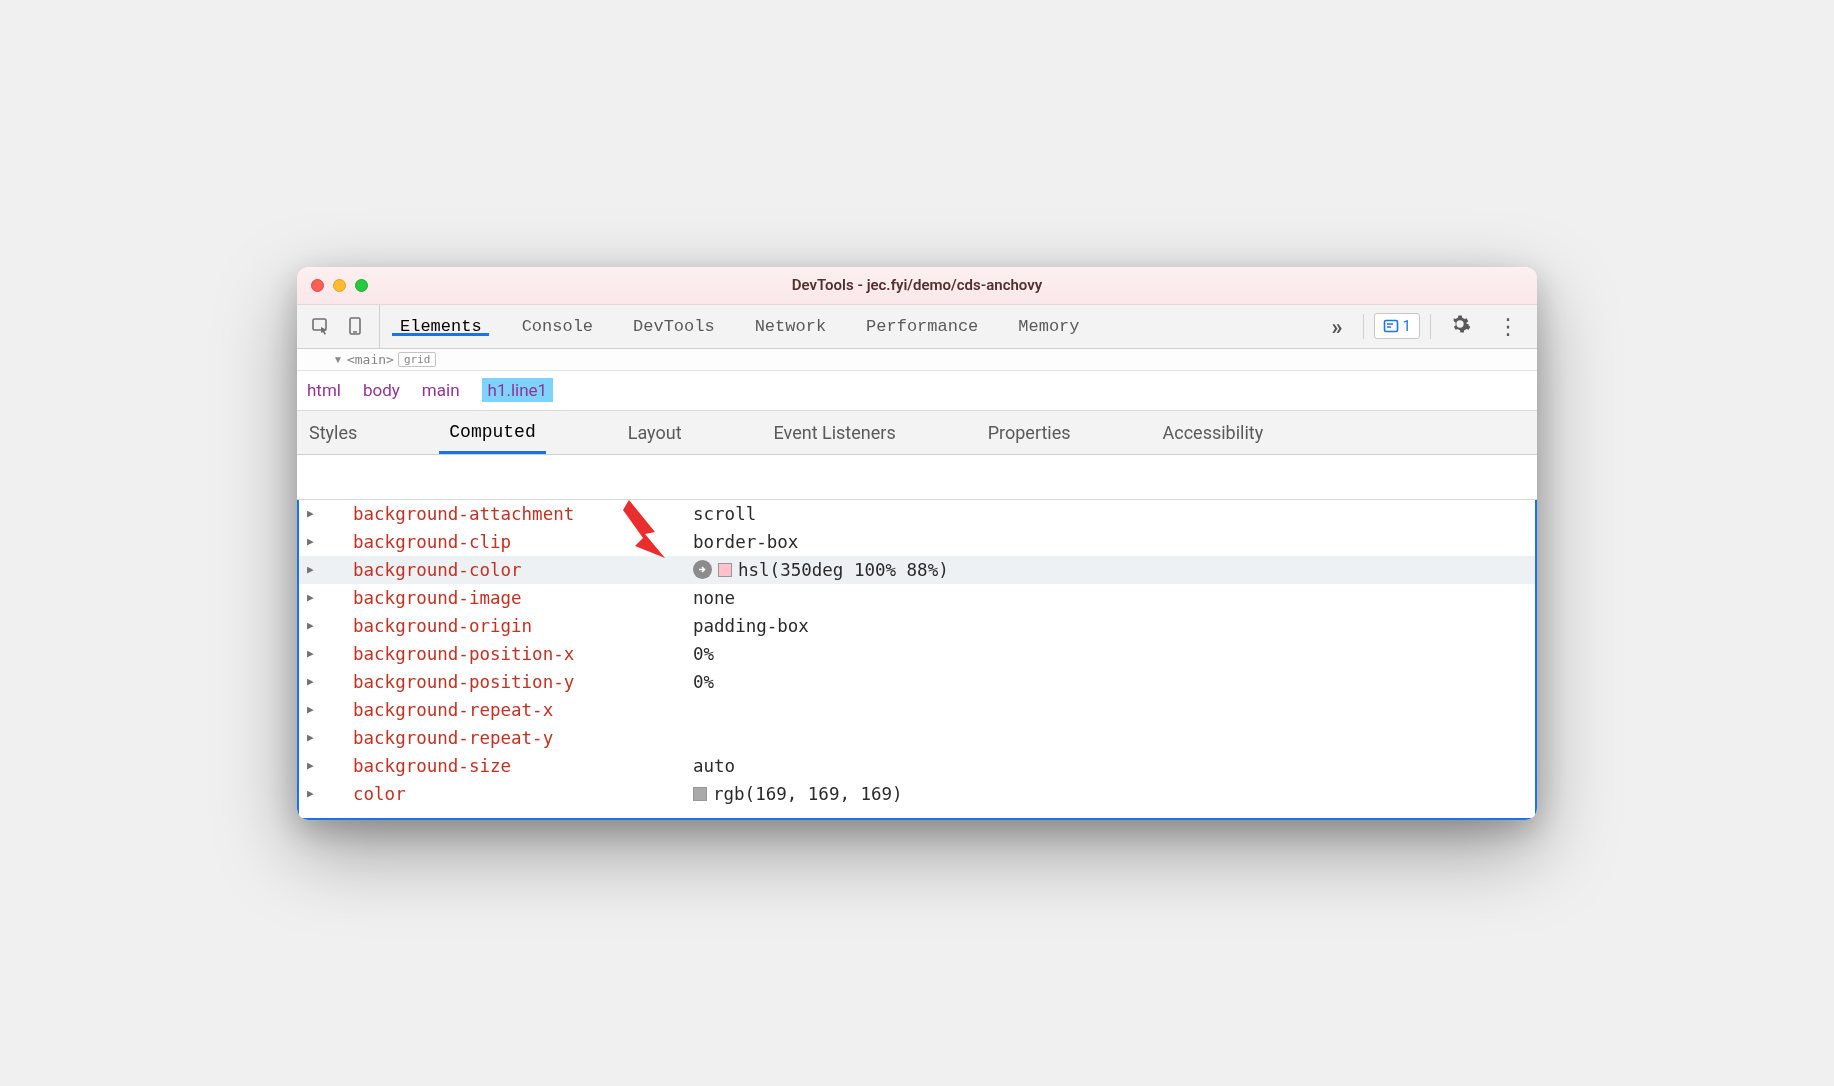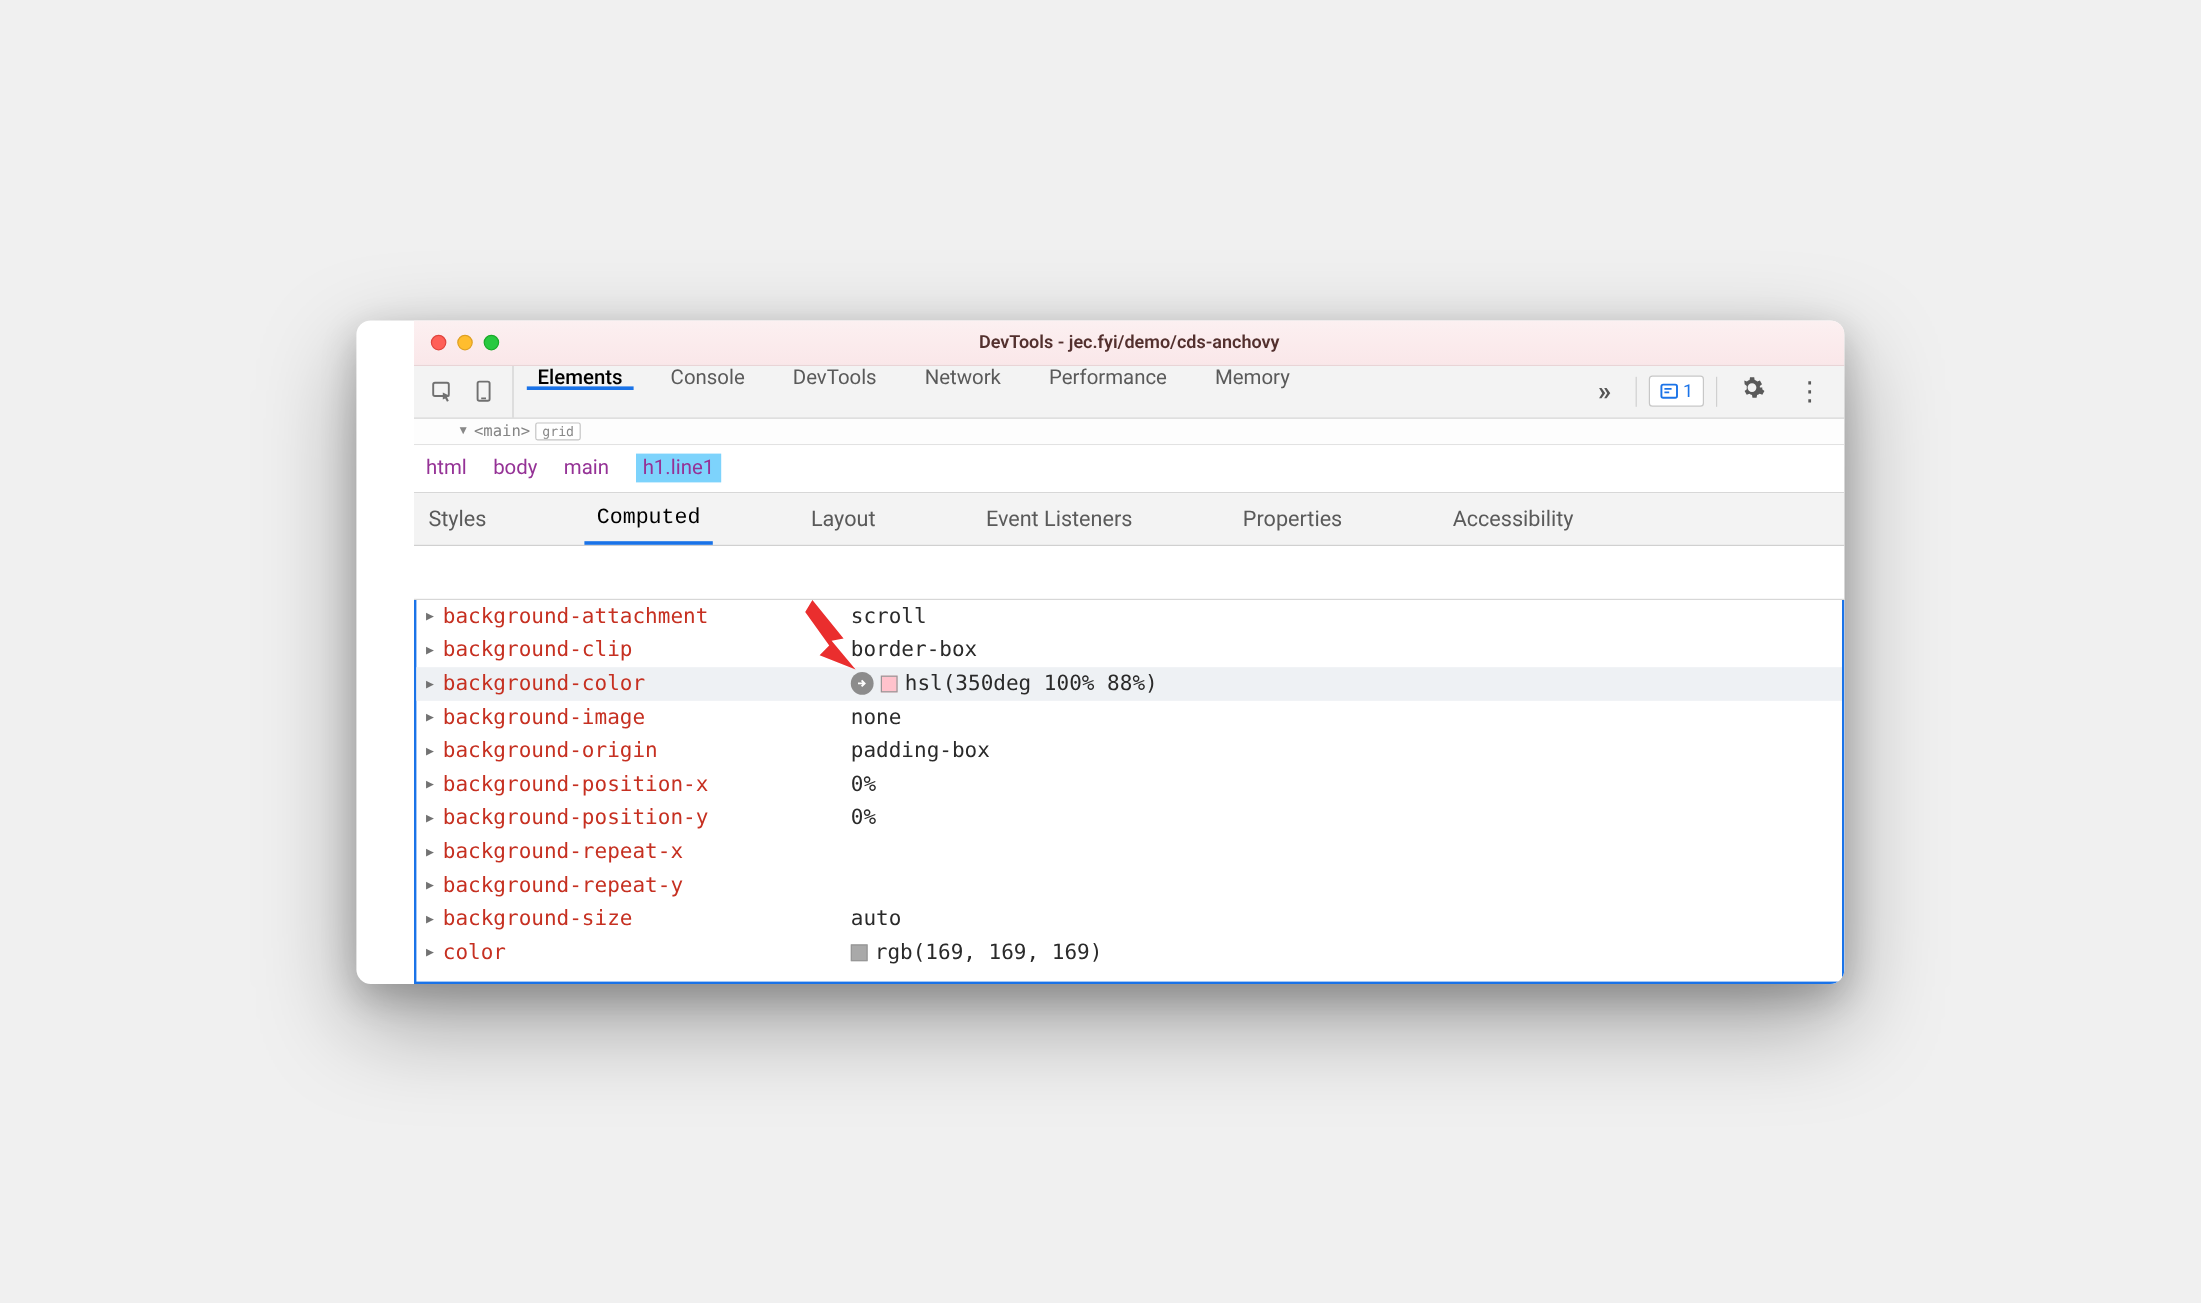--- a/index.html
+++ b/index.html
@@ -12,21 +12,20 @@
       min-height: 100vh;
       padding: 40px;
     }
     .window {
       width: 1240px;
       background: #fff;
       border-radius: 12px;
       box-shadow: 0 30px 80px rgba(0,0,0,0.35), 0 10px 30px rgba(0,0,0,0.2);
       overflow: hidden;
       position: relative;
-      padding-left: 48px;
     }
     .titlebar {
       height: 38px;
       background: linear-gradient(#fcf0f1, #fae7e9);
       border-bottom: 1px solid #e9d4d6;
       display: flex;
       align-items: center;
       padding: 0 14px;
       position: relative;
     }
@@ -68,22 +67,23 @@
       height: 100%;
     }
     .tool-icon {
       color: #707070;
       display: flex;
       align-items: center;
     }
     .main-tabs {
       display: flex;
       height: 100%;
-      align-items: flex-start;
+      align-items: center;
       flex: 1;
+      font-family: Liberation Mono, monospace;
     }
     .main-tab {
       display: flex;
       align-items: center;
       padding: 0 20px;
       font-size: 17px;
       color: #5a5a5a;
       position: relative;
       cursor: pointer;
     }
@@ -269,20 +269,21 @@
       background: #eef1f4;
     }
     .tri {
       color: #727272;
       font-size: 11px;
       width: 14px;
     }
     .prop-name {
       color: #c63021;
       min-width: 340px;
+      margin-left: 32px;
     }
     .prop-val {
       color: #2a2a2a;
       display: flex;
       align-items: center;
       gap: 2px;
     }
     .nav-circle {
       width: 19px;
       height: 19px;

